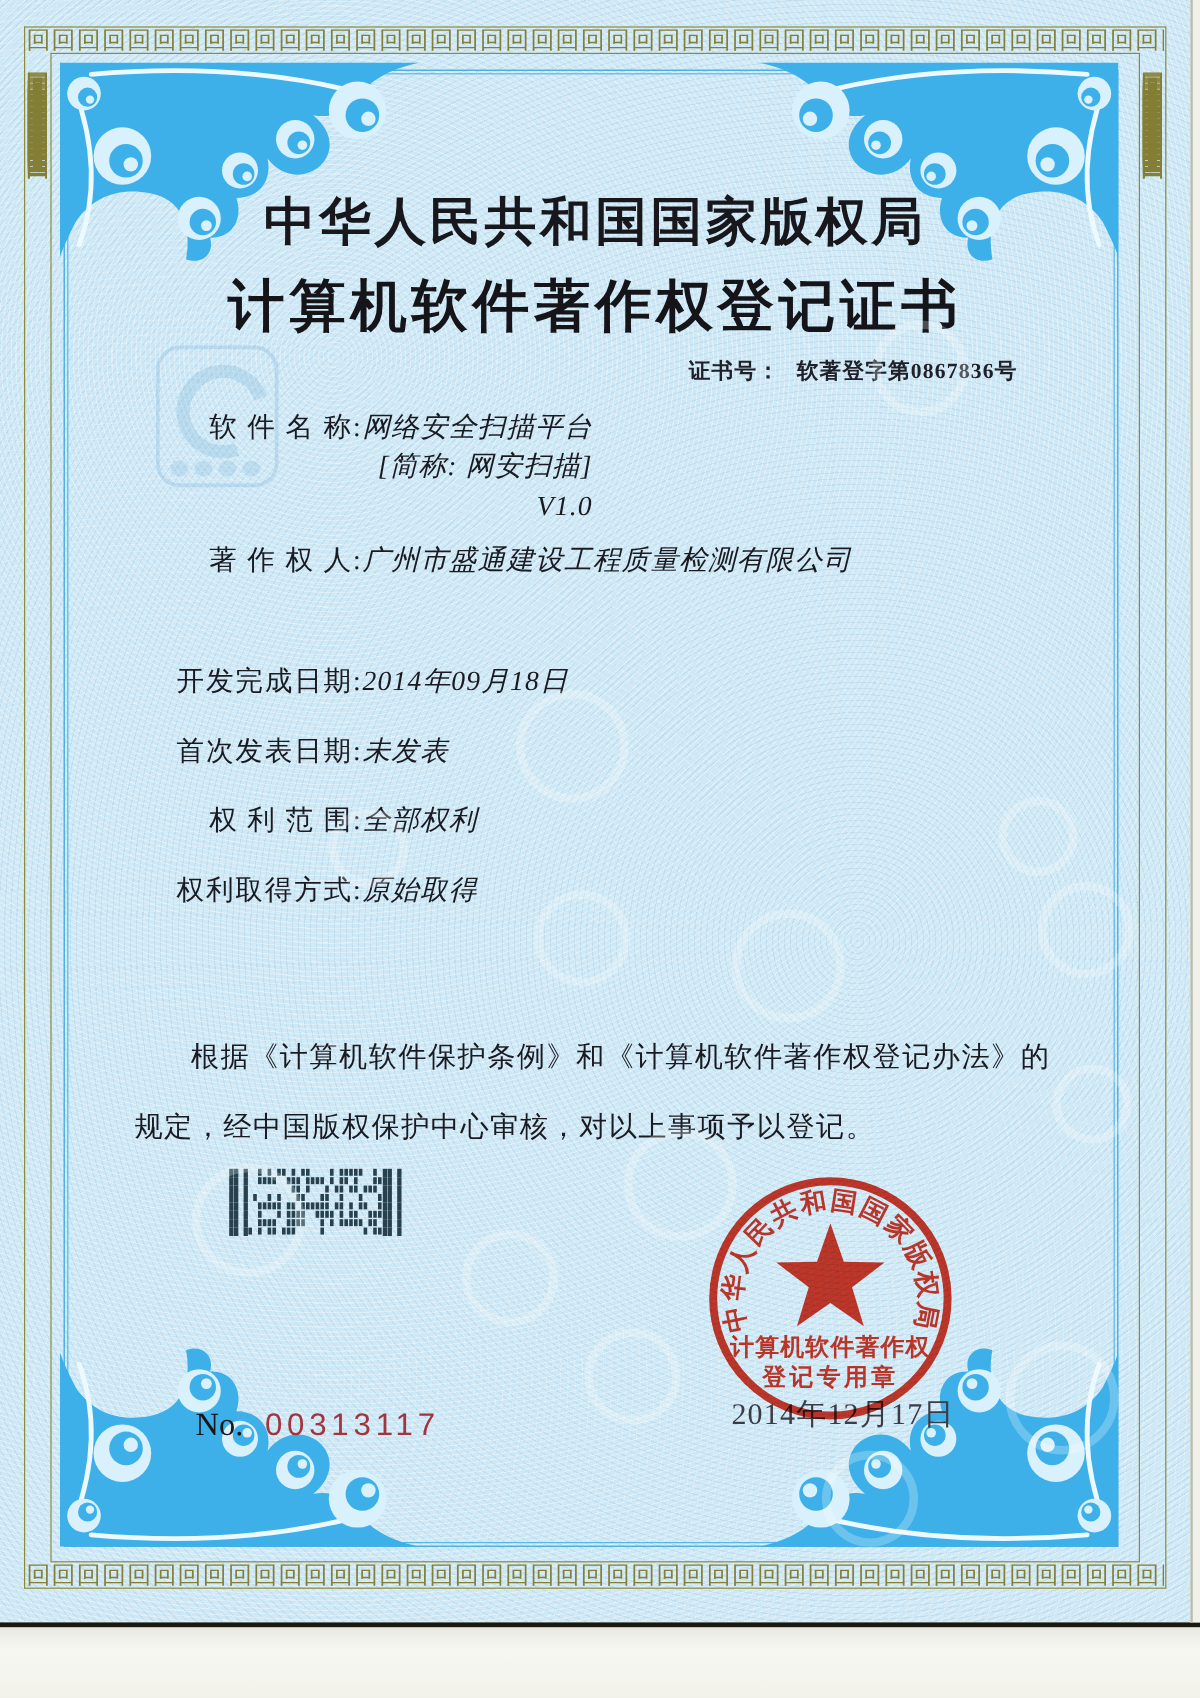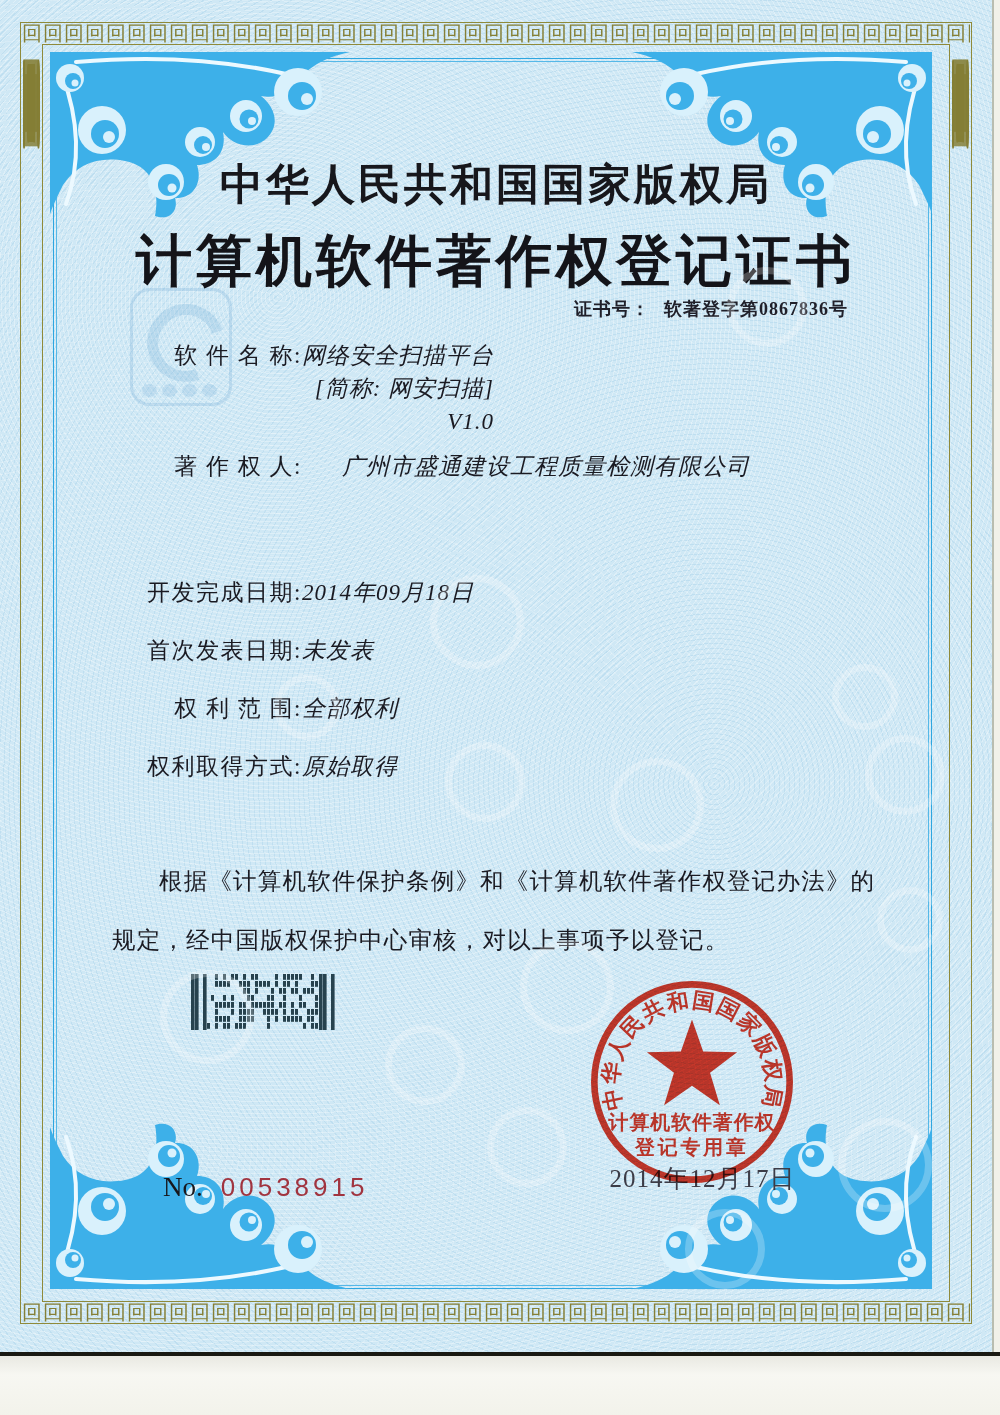--- a/index.html
+++ b/index.html
@@ -56,30 +56,30 @@
   .emboss .cring{position:absolute;left:17px;top:16px;width:56px;height:56px;border-radius:50%;
     border:11px solid rgba(115,172,214,.5);border-right-color:transparent;transform:rotate(25deg);}
   .emboss .dots{position:absolute;left:12px;bottom:9px;width:15px;height:13px;border-radius:50%;
     background:rgba(115,172,214,.45);
     box-shadow:20px 0 rgba(115,172,214,.45),40px 0 rgba(115,172,214,.45),60px 0 rgba(115,172,214,.45);}
 
   
   .issuer{position:absolute;left:0;top:156px;width:992px;text-align:center;
     font-size:43px;font-weight:700;letter-spacing:3px;color:#17171c;}
   .cert-title{position:absolute;left:0;top:224px;width:992px;text-align:center;
-    font-size:56px;font-weight:700;letter-spacing:4px;color:#141419;}
+    font-size:47px;font-weight:700;letter-spacing:4px;color:#141419;}
   .certno{position:absolute;left:0;top:297px;width:992px;text-align:right;
     padding-right:144px;box-sizing:border-box;font-size:18px;font-weight:700;
     letter-spacing:1px;color:#20202a;}
   .certno .lab{margin-right:14px;}
 
   .fields{position:absolute;left:115px;top:339px;color:#1a1a22;text-align:right;}
   .row{display:flex;margin-bottom:25px;}
   .row.r1{margin-bottom:12px;}
-  .row.r2{margin-bottom:93px;gap:40px;}
+  .row.r2{margin-bottom:68px;}
   .flabel{min-width:187px;white-space:pre;font-size:23px;line-height:33px;letter-spacing:1.5px;}
   .fvalue{font-size:23px;line-height:33px;letter-spacing:1px;font-style:italic;}
 
   .statement{position:absolute;left:112px;top:852px;width:780px;
     font-size:23.5px;line-height:59px;letter-spacing:1.2px;color:#1a1a22;}
   .statement .ln1{text-indent:2em;}
 
   
   .barcode{position:absolute;left:189px;top:973px;}
 
@@ -363,21 +363,21 @@
         <rect x="142" y="8" width="3.6" height="7" fill="#27424e"></rect>
         <rect x="142" y="15" width="3.6" height="7" fill="#27424e"></rect>
         <rect x="142" y="22" width="3.6" height="7" fill="#27424e"></rect>
         <rect x="142" y="29" width="3.6" height="7" fill="#27424e"></rect>
         <rect x="142" y="36" width="3.6" height="7" fill="#27424e"></rect>
         <rect x="142" y="43" width="3.6" height="7" fill="#27424e"></rect>
         <rect x="142" y="50" width="3.6" height="7" fill="#27424e"></rect>
       </svg>
 
     <div class="serial">
-      <span>No.</span><span class="num">00538915</span>
+      <span>No.</span><span class="num">00313117</span>
     </div>
 
     <div class="stamp-date">2014年12月17日</div>
 
     <svg class="stamp" viewBox="0 0 232 232">
       <circle cx="116" cy="116" r="103" fill="none" stroke="#df2b1a" stroke-width="7"></circle>
       <path fill="#df2b1a" d="M116,50 L127.76,83.82 L163.55,84.55 L135.02,106.18 L145.39,140.45 L116,120 L86.61,140.45 L96.98,106.18 L68.45,84.55 L104.24,83.82 Z"></path>
       <defs>
           <path id="stampArc" d="M43,143.5 A78,78 0 1 1 189,143.5" fill="none"></path>
         </defs>

